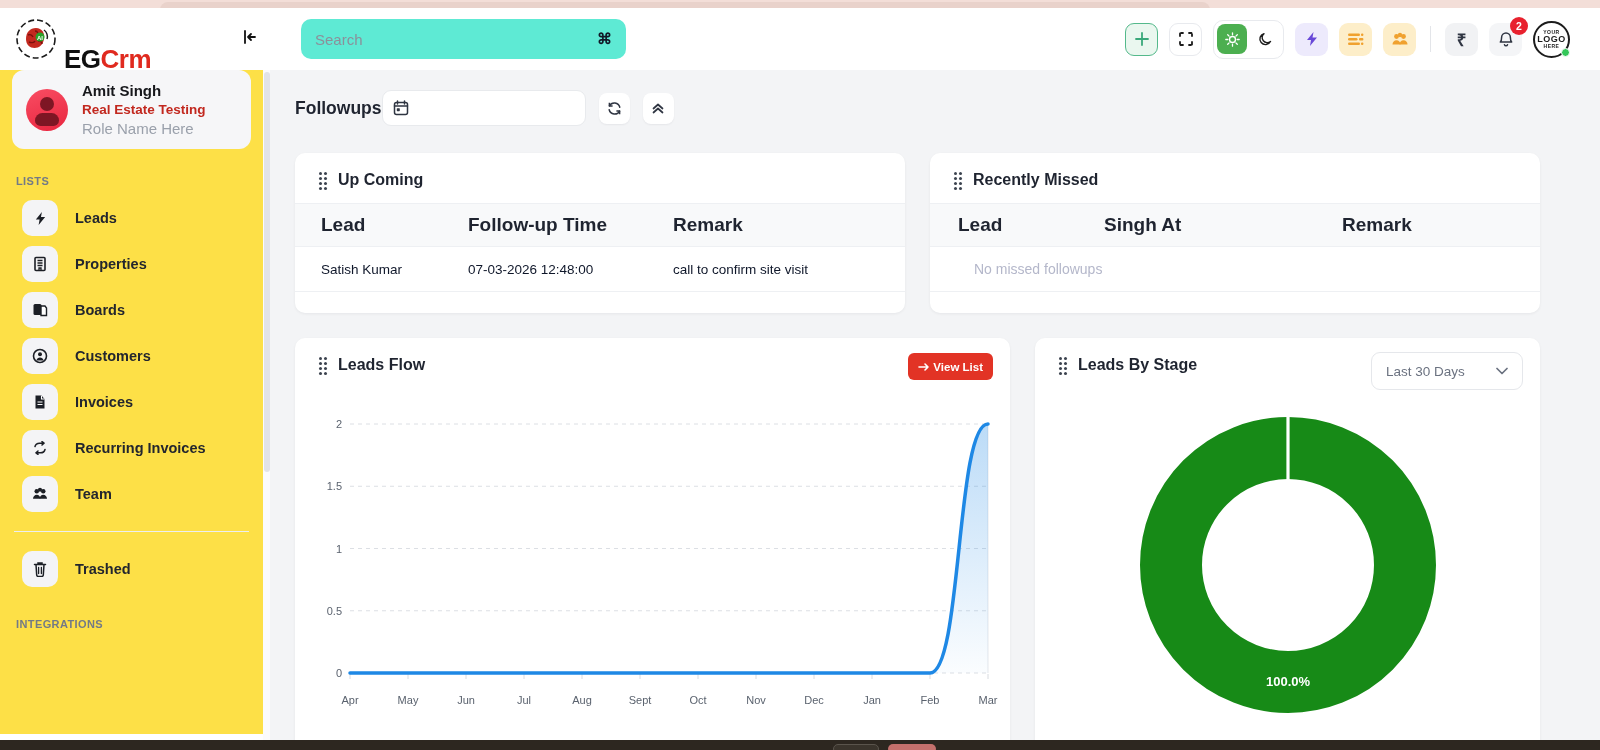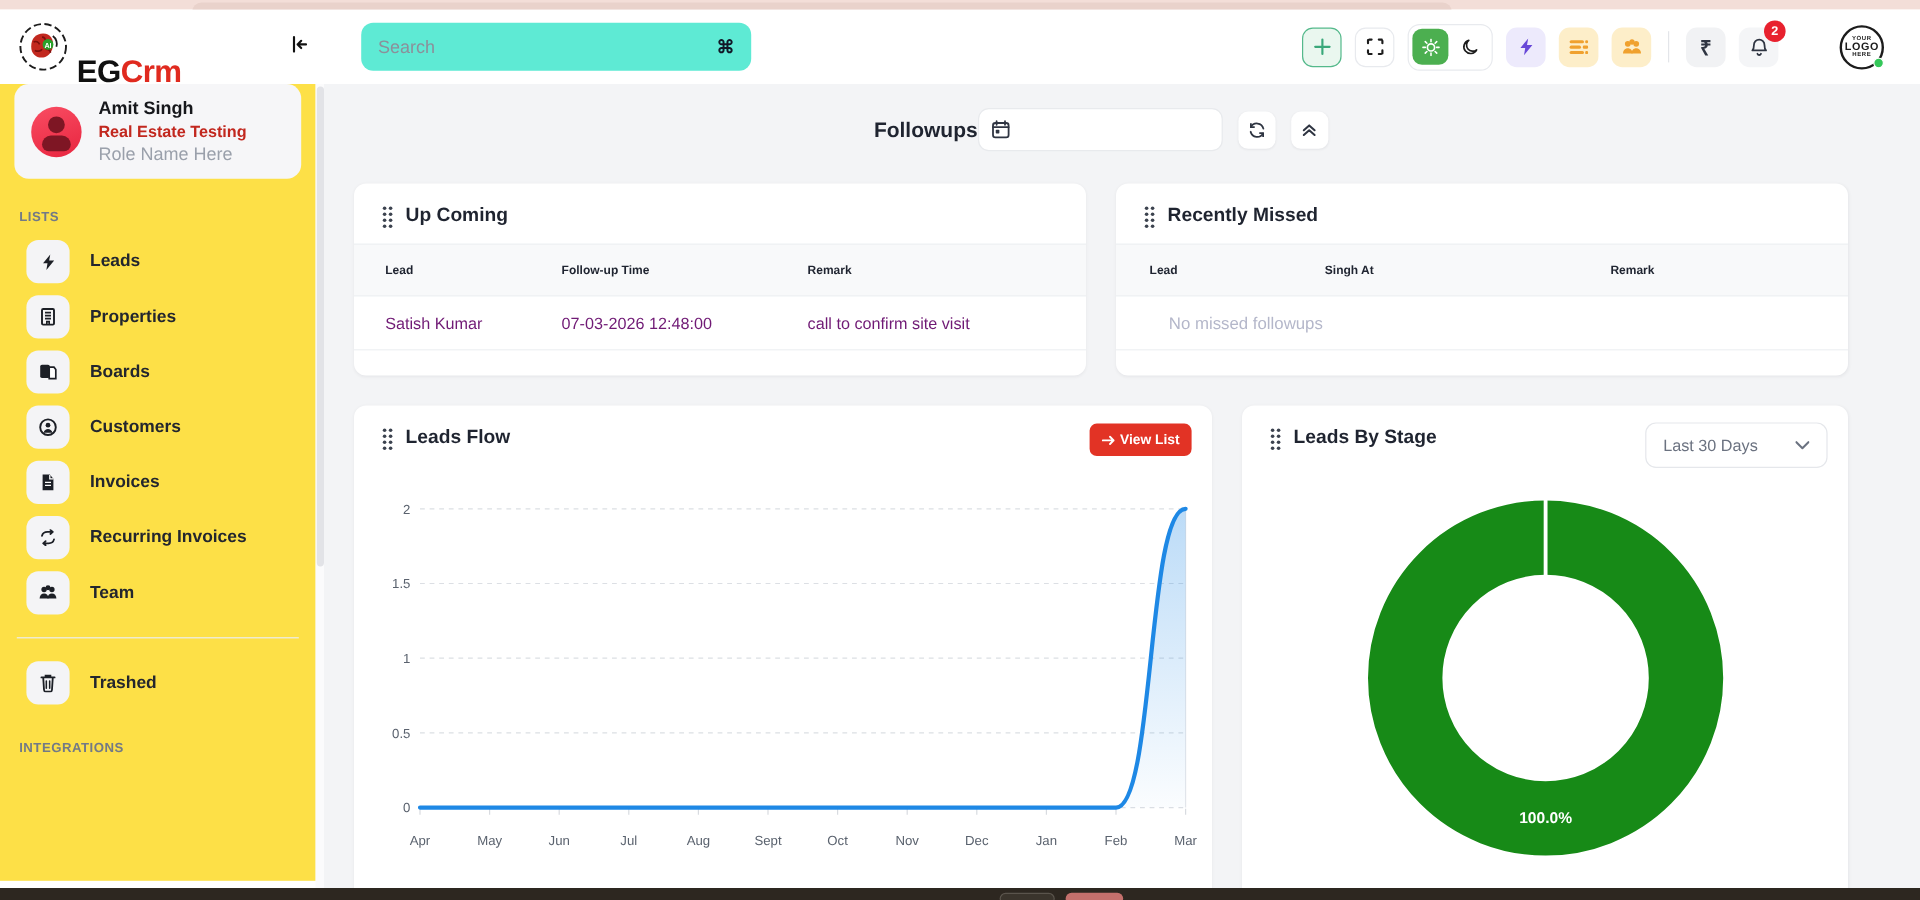--- a/index.html
+++ b/index.html
@@ -37,21 +37,21 @@
   .ibtn.logs { background:#fdeec9; }
   .ibtn.team { background:#fdeec9; }
   .hdr-divider { width:1px; height:26px; background:#e3e5e9; margin:0 3px; }
   .ibtn.rupee { background:#f1f2f4; font-size:17px; font-weight:700; color:#2f3542; }
   .ibtn.bell { background:#f4f5f7; position:relative; }
   .badge { position:absolute; top:-6px; right:-6px; min-width:18px; height:18px; background:#e8212e;
     color:#fff; border-radius:50%; font-size:10.5px; font-weight:700; display:flex;
     align-items:center; justify-content:center; padding:0 4px; }
   .avatar-stamp { position:relative; width:37px; height:37px; border-radius:50%; border:2px solid #1c1c1c;
     background:#fff; display:flex; flex-direction:column; align-items:center; justify-content:center;
-    cursor:pointer; line-height:1;margin-left:40px; }
+    cursor:pointer; line-height:1; }
   .avatar-stamp .t1 { font-size:5px; font-weight:700; color:#1c1c1c; letter-spacing:.5px; }
   .avatar-stamp .t2 { font-size:9px; font-weight:900; color:#1c1c1c; letter-spacing:.5px; }
   .online-dot { position:absolute; right:-2px; bottom:-1px; width:9px; height:9px; background:#34c759;
     border:1.5px solid #fff; border-radius:50%; }
   
   .sidebar { position:absolute; left:0; top:54px; width:263px; height:680px; background:#fde047;
     padding:16px 12px 0 12px; overflow:hidden; }
   .sb-scrollbar { position:absolute; left:263px; top:70px; width:7px; height:680px; background:#fbfbfc; }
   .sb-thumb { position:absolute; left:0.5px; top:2px; width:6px; height:400px; background:#e2e3e7; border-radius:4px; }
   .profile-card { background:#f6f6f8; border-radius:12px; padding:12px 14px; display:flex; gap:14px;
@@ -69,39 +69,39 @@
   .sb-item { display:flex; align-items:center; gap:17px; height:46px; padding-left:10px;
     border-radius:10px; cursor:pointer; }
   .sb-icon { width:36px; height:36px; border-radius:10px; background:#f4f4f6; display:flex;
     align-items:center; justify-content:center; flex:none; }
   .sb-icon svg { display:block; }
   .sb-label { font-size:14.5px; font-weight:600; color:#23262e; }
   .sb-divider { height:1px; background:#eceef1; margin:14px 2px; }
   
   .main { position:absolute; left:270px; top:70px; width:1330px; height:680px; background:#f3f4f6;
     padding:18px 60px 0 25px; }
-  .main-header { display:flex; align-items:center; justify-content:center; height:40px; }
+  .main-header { display:flex; align-items:center; justify-content:flex-start; height:40px; }
   .page-title { font-size:17.5px; font-weight:700; color:#1f2430; }
   .mh-right { display:flex; align-items:center; gap:13px; }
   .date-input { width:204px; height:36px; background:#fff; border:1px solid #e8eaed; border-radius:9px;
     display:flex; align-items:center; padding:0 10px; cursor:text; }
   .sq-btn { width:31px; height:31px; background:#fff; border-radius:8px; display:flex; align-items:center;
     justify-content:center; cursor:pointer; box-shadow:0 1px 2px rgba(16,24,40,.06); }
   
   .card { background:#fff; border-radius:10px; box-shadow:0 1px 3px rgba(16,24,40,.06); }
   .row1 { display:flex; gap:25px; margin-top:25px; }
   .row2 { display:flex; gap:25px; margin-top:25px; }
   .card-head { display:flex; align-items:center; padding:18px 22px 14px 22px; }
   .grip { width:3px; height:3px; border-radius:50%; background:#3c434f; margin:0 16px 14px 2px; flex:none;
     box-shadow:0 5px 0 #3c434f,0 10px 0 #3c434f,0 15px 0 #3c434f,
                5px 0 0 #3c434f,5px 5px 0 #3c434f,5px 10px 0 #3c434f,5px 15px 0 #3c434f; }
   .card-title { font-size:16px; font-weight:700; color:#1f2430; }
   .tbl-head { display:grid; background:#f8f9fa; border-top:1px solid #eef0f3; border-bottom:1px solid #eef0f3;
-    height:44px; align-items:center; font-size:10px; font-weight:700; color:#1f2430; }
-  .tbl-row { display:grid; height:45px; align-items:center; font-size:13.5px; color:#701a75;
+    height:44px; align-items:center; font-size:19px; font-weight:700; color:#1f2430; }
+  .tbl-row { display:grid; height:45px; align-items:center; font-size:13.5px; color:#0f172a;
     border-bottom:1px solid #eef0f3; }
   .cols-upcoming { grid-template-columns:147px 205px 1fr; padding-left:26px; }
   .cols-missed { grid-template-columns:146px 238px 1fr; padding-left:28px; }
   .empty-row { height:45px; display:flex; align-items:center; padding-left:44px; font-size:14px;
     color:#b4b7ca; border-bottom:1px solid #eef0f3; }
   .upcoming-card, .missed-card { width:610px; height:160px; }
   .flow-card { width:715px; height:420px; position:relative; }
   .stage-card { width:505px; height:420px; position:relative; }
   .view-list-btn { position:absolute; right:17px; top:15px; height:27px; background:#e23325; color:#fff;
     border:none; border-radius:6px; font-size:11.5px; font-weight:700; padding:0 10px; display:flex;

